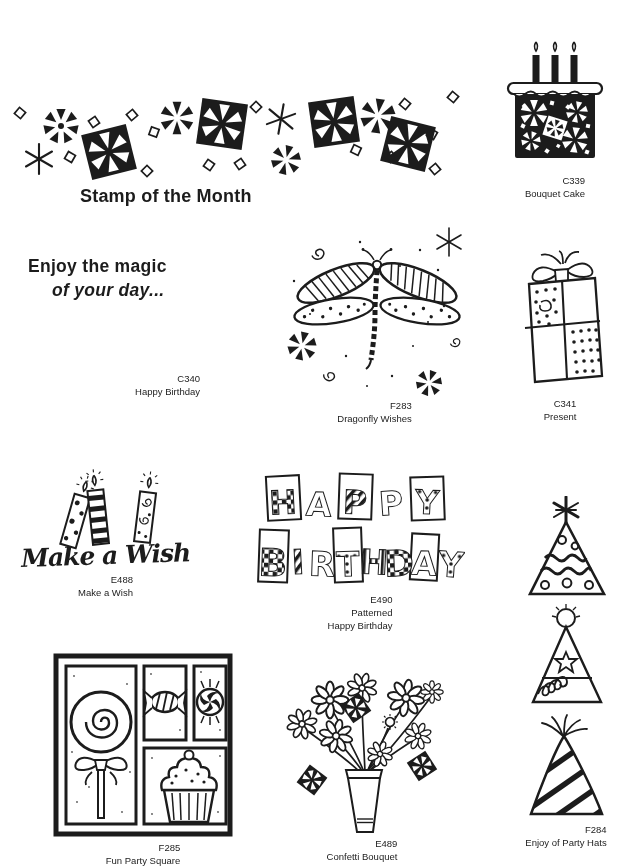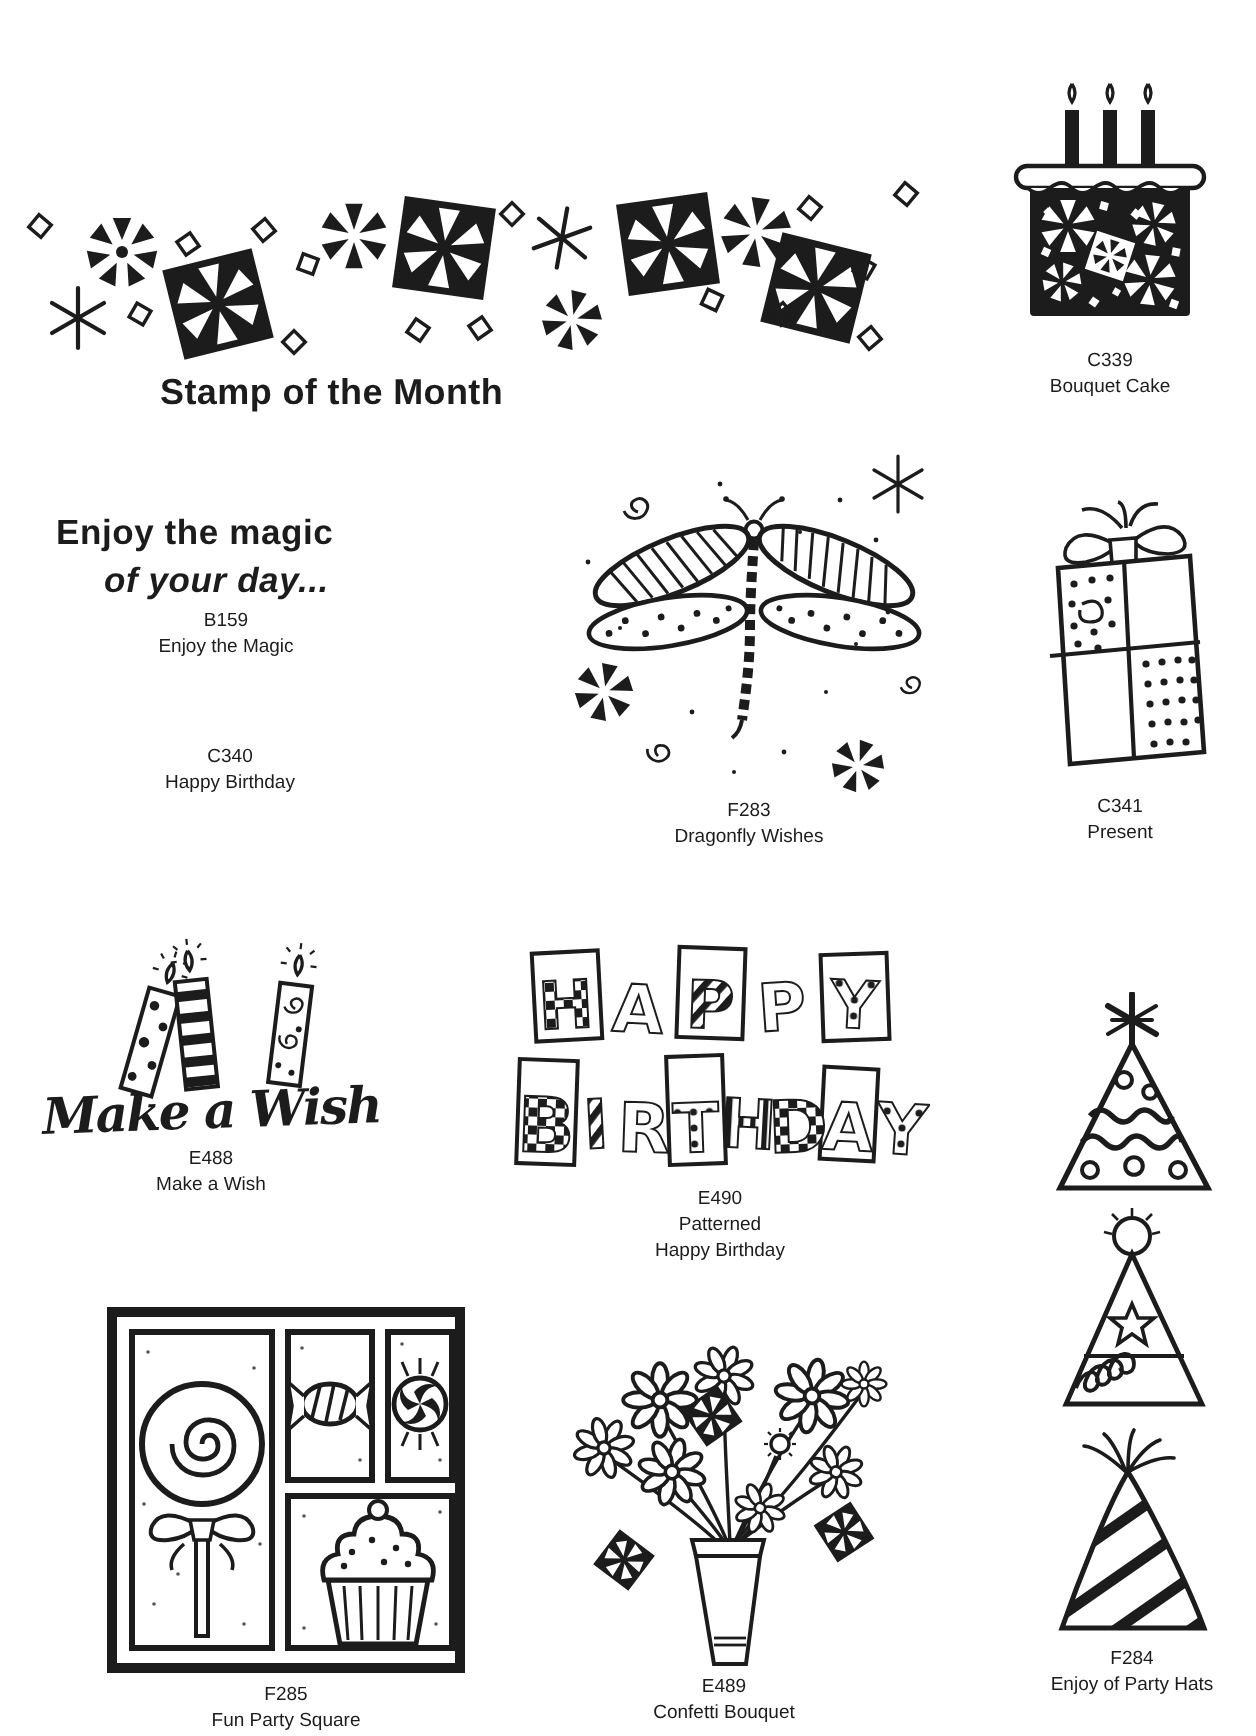--- a/index.html
+++ b/index.html
@@ -1,20 +1,20 @@
 <!DOCTYPE html>
 <html><head>
 <meta charset="utf-8">
 <style>
   html,body{margin:0;padding:0;background:#e8e8e8;}
   .page{position:relative;width:628px;height:868px;background:#fff;
         font-family:"Liberation Sans",sans-serif;color:#1c1c1c;overflow:hidden;}
   .abs{position:absolute;}
   figure{margin:0;display:flex;flex-direction:column;align-items:center;}
-  .cap{text-align:center;font-size:9.5px;line-height:1.35;color:#1c1c1c;margin-top:4px;}
+  .cap{text-align:right;font-size:9.5px;line-height:1.35;color:#1c1c1c;margin-top:4px;}
   .cap div{white-space:nowrap;}
   .title{font-size:18px;font-weight:700;text-align:left;letter-spacing:.2px;}
   .subtitle{font-size:13.5px;font-weight:500;text-align:center;margin-top:4px;}
   .magic-l1{font-size:17.5px;font-weight:700;letter-spacing:.3px;}
   .magic-l2{font-size:17.5px;font-weight:700;letter-spacing:.3px;margin-left:24px;margin-top:3px;font-style:italic;}
   .hbd{font-size:22px;font-weight:700;letter-spacing:.2px;}
   svg{display:block;}
 </style>
 </head>
 <body>
@@ -135,24 +135,20 @@
     </svg>
     <figcaption class="cap">
       <div>C339</div>
       <div>Bouquet Cake</div>
     </figcaption>
   </figure>
 
   <div class="abs" style="left:28px;top:256px;width:190px">
     <div class="magic-l1">Enjoy the magic</div>
     <div class="magic-l2">of your day...</div>
-    <div class="cap" style="width:160px;margin-left:5px">
-      <div>B159</div>
-      <div>Enjoy the Magic</div>
-    </div>
   </div>
 
   <div class="abs" style="left:15px;top:369px;width:205px">
     <div class="cap" style="width:170px;margin-left:15px">
       <div>C340</div>
       <div>Happy Birthday</div>
     </div>
   </div>
 
   <figure class="abs" style="left:272px;top:226px;width:205px">

